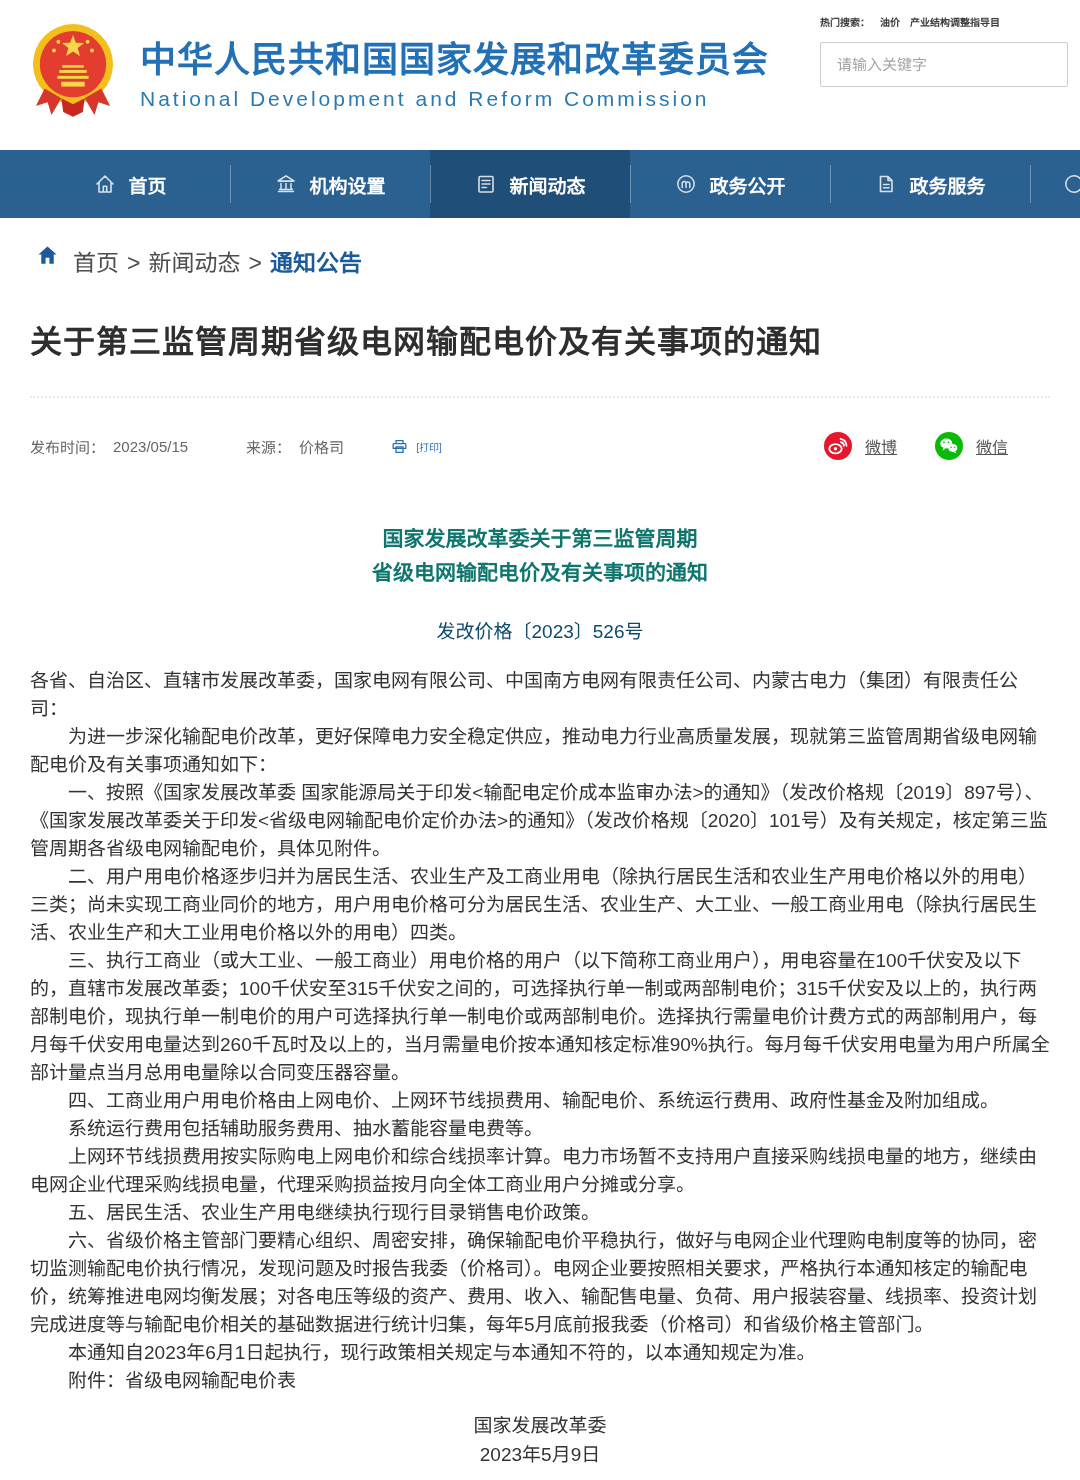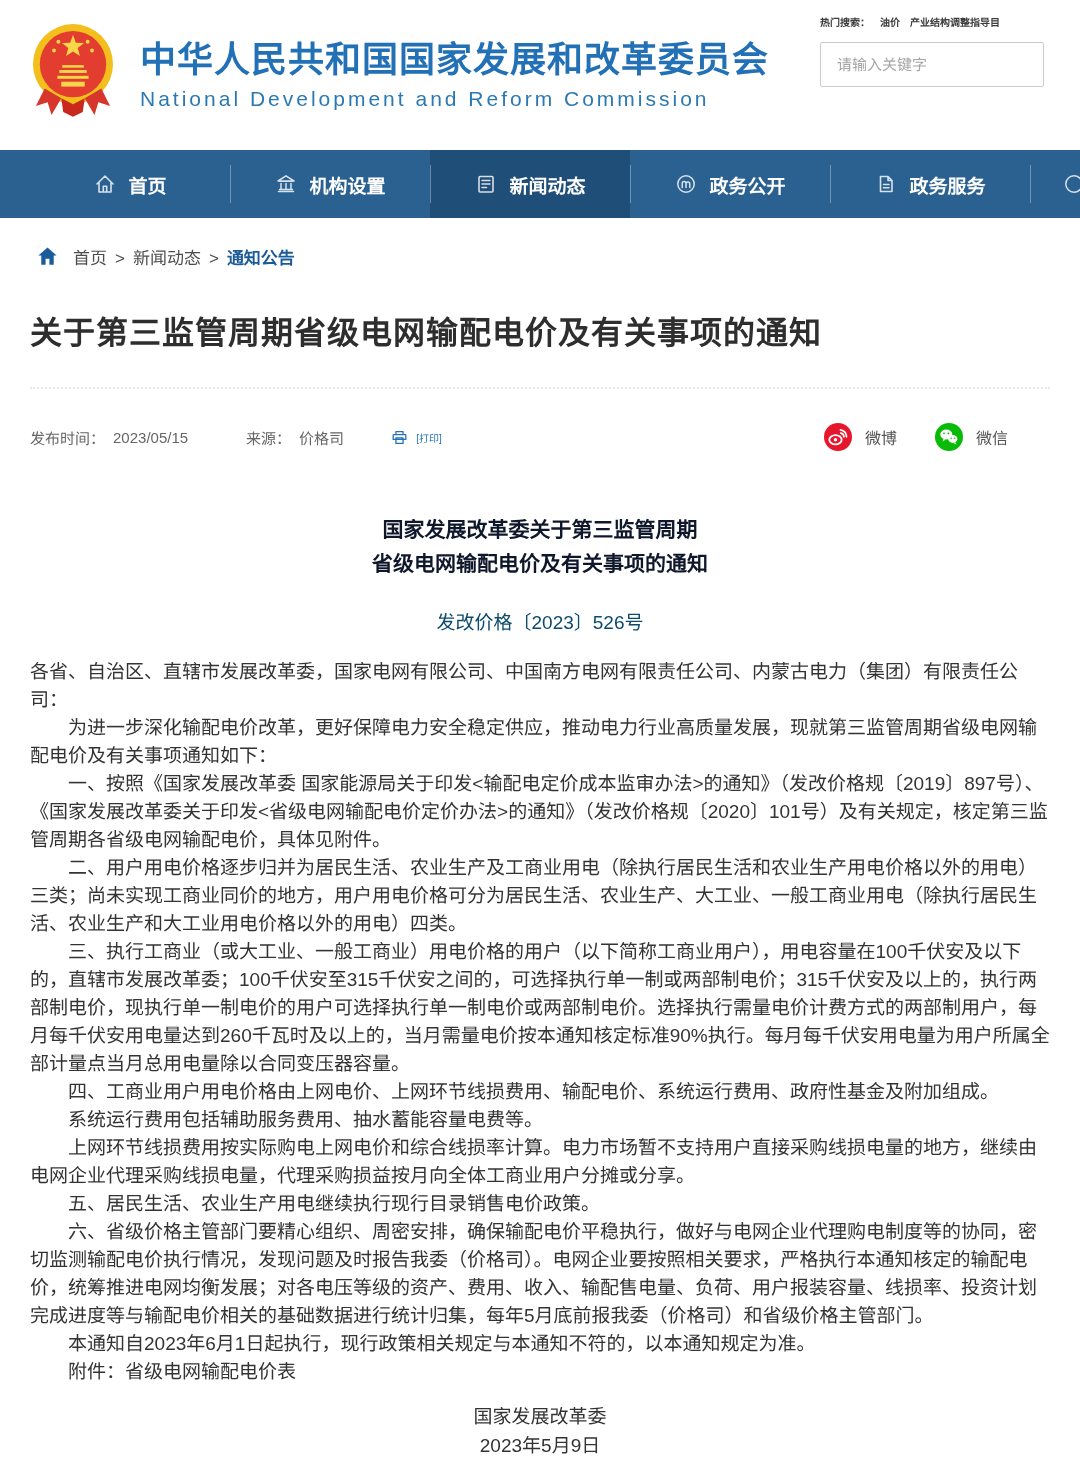--- a/index.html
+++ b/index.html
@@ -8,61 +8,61 @@
 
   
   .site-header{position:relative;height:150px;background:#fff;}
   .brand{position:absolute;left:32px;top:20px;display:flex;align-items:center;gap:26px;}
   .emblem{width:82px;height:100px;flex:0 0 auto;}
   .brand-cn{font-size:36px;font-weight:bold;color:#2270b5;letter-spacing:1px;white-space:nowrap;}
   .brand-en{font-size:21px;color:#2b79b3;letter-spacing:3px;margin-top:5px;white-space:nowrap;}
   .header-right{position:absolute;left:820px;top:14px;width:260px;}
   .hot-search{font-size:10px;color:#3d3d3d;white-space:nowrap;overflow:hidden;width:260px;font-weight:bold;}
   .hot-link{color:#3d3d3d;text-decoration:none;margin-left:10px;cursor:pointer;}
-  .search-input{margin-top:13px;width:224px;height:45px;border:1px solid #ccc;border-radius:2px;
+  .search-input{margin-top:13px;width:248px;height:45px;border:1px solid #ccc;border-radius:2px;
     padding:0 16px;font-size:15px;color:#333;box-sizing:border-box;outline:none;
     font-family:"Liberation Sans","DejaVu Sans",sans-serif;}
   .search-input::placeholder{color:#a5a5a5;}
 
   
   .main-nav{height:68px;background:#2a6191;}
   .nav-inner{margin-left:30px;display:flex;height:100%;}
   .nav-item{width:200px;display:flex;align-items:center;justify-content:center;gap:11px;
     color:#fff;font-size:19px;font-weight:bold;position:relative;cursor:pointer;flex:0 0 auto;}
   .nav-item + .nav-item::before{content:"";position:absolute;left:0;top:15px;bottom:15px;width:1px;
     background:rgba(255,255,255,.32);}
   .nav-item.active{background:#1f4e78;}
   .nav-item.partial{justify-content:flex-start;padding-left:32px;box-sizing:border-box;}
   .nav-icon{display:flex;}
   .nav-icon svg{width:24px;height:24px;display:block;color:#ffffff;opacity:.82;}
 
   
-  .breadcrumb{display:flex;align-items:center;margin:26px 0 0 36px;font-size:17px;color:#4d4d4d;}
+  .breadcrumb{display:flex;align-items:flex-start;margin:26px 0 0 36px;font-size:23px;color:#4d4d4d;}
   .bc-home{margin-right:14px;display:flex;}
   .bc-home svg{width:23px;height:23px;}
   .crumb{color:#4d4d4d;cursor:pointer;text-decoration:none;}
   .crumb.current{color:#1c5b99;font-weight:bold;}
   .crumb-sep{margin:0 8px;color:#4d4d4d;}
 
   
   .page-title{margin:46px 30px 0;font-size:32px;line-height:36px;font-weight:bold;color:#2e2e2e;letter-spacing:1px;}
   .dotted{margin:36px 30px 0;border-top:2px dotted #e9e9e9;height:0;}
   .meta-row{margin:32px 30px 0;display:flex;align-items:center;font-size:15px;color:#666;height:32px;position:relative;}
   .meta-group{display:flex;align-items:center;gap:8px;}
   .meta-src{margin-left:58px;}
   .print-btn{margin-left:46px;display:flex;align-items:center;gap:7px;color:#2270b5;cursor:pointer;font-size:10px;}
   .print-btn svg{width:19px;height:19px;}
   .share{position:absolute;right:42px;top:0;height:32px;display:flex;align-items:center;gap:38px;}
-  .share-item{display:flex;align-items:center;gap:13px;font-size:16px;color:#555;cursor:pointer;}
+  .share-item{display:flex;align-items:center;gap:13px;font-size:16px;color:#555;cursor:pointer;text-decoration:underline;}
   .share-badge{width:28px;height:28px;display:flex;}
   .share-badge svg{width:28px;height:28px;}
 
   
   article{margin:0 30px;color:#333;}
-  .art-heading{text-align:center;font-size:21px;font-weight:bold;line-height:34px;color:#0f172a;}
+  .art-heading{text-align:center;font-size:21px;font-weight:bold;line-height:34px;color:#0f766e;}
   .art-heading.first{margin-top:60px;}
   .doc-no{text-align:center;font-size:19px;margin-top:26px;color:#0c4a6e;}
   .body-wrap{margin-top:24px;font-size:19px;line-height:28px;color:#333;}
   .body-wrap p{margin:0;text-indent:2em;}
   .body-wrap p.flush{text-indent:0;}
   .sign{text-align:center;font-size:19px;line-height:29px;color:#333;}
   .sign.org{margin-top:16px;}
 </style>
 </head>
 <body>

